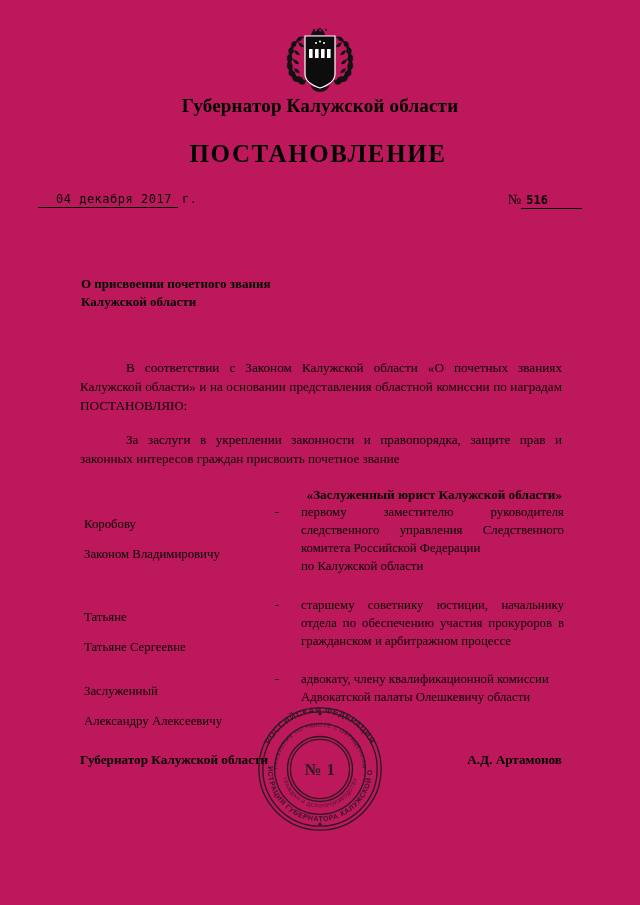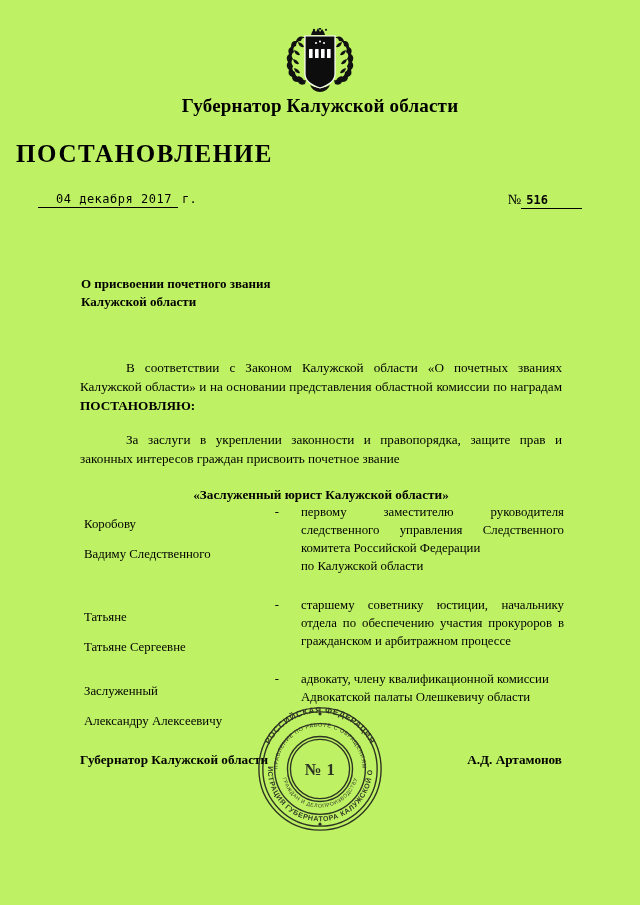--- a/index.html
+++ b/index.html
@@ -10,21 +10,21 @@
   }
   body {
     font-family: "Liberation Serif", "DejaVu Serif", serif;
     color: #000000;
   }
   #page {
     position: relative;
     width: 640px;
     height: 905px;
     margin: 0 auto;
-    background: #bef264;
+    background: #be185d;
     overflow: hidden;
   }
 
   
   .emblem-wrap {
     position: absolute;
     left: 0;
     top: 28px;
     width: 640px;
     text-align: center;
@@ -41,24 +41,24 @@
     left: 0;
     top: 95px;
     width: 640px;
     text-align: center;
     font-size: 19px;
     font-weight: bold;
     letter-spacing: 0.2px;
   }
   .doc-kind {
     position: absolute;
-    left: 16px;
+    left: 8px;
     top: 140px;
     width: 620px;
-    text-align: left;
+    text-align: center;
     font-size: 25px;
     font-weight: bold;
     letter-spacing: 1.6px;
   }
 
   
   .date-line {
     position: absolute;
     left: 38px;
     top: 192px;
@@ -114,25 +114,25 @@
   }
   .para {
     text-align: justify;
     text-indent: 46px;
     margin: 0;
   }
   .para.second {
     margin-top: 15px;
   }
   .para b {
-    font-weight: bold;
+    font-weight: normal;
   }
   .award-title {
     margin-top: 17px;
-    text-align: center;
+    text-align: right;
     font-weight: bold;
     font-size: 13.2px;
     text-indent: 0;
   }
 
   
   .recipients {
     position: absolute;
     left: 84px;
     top: 503px;
@@ -266,21 +266,21 @@
     <p class="para"><span>В соответствии с Законом Калужской области «О почетных званиях Калужской области» и на основании представления областной комиссии по наградам </span><b>ПОСТАНОВЛЯЮ:</b></p>
     <p class="para second">За заслуги в укреплении законности и правопорядка, защите прав и законных интересов граждан присвоить почетное звание</p>
     <p class="para award-title">«Заслуженный юрист Калужской области»</p>
   </div>
 
   <div class="recipients">
 
     <div class="recipient">
       <div class="who">
         <div>Коробову</div>
-        <div>Вадиму Следственного</div>
+        <div>Законом Владимировичу</div>
       </div>
       <div class="dash">-</div>
       <div class="what">
         <span>первому заместителю руководителя следственного управления Следственного комитета Российской Федерации</span>
         <div class="lastline">по Калужской области</div>
       </div>
     </div>
 
     <div class="recipient">
       <div class="who">

